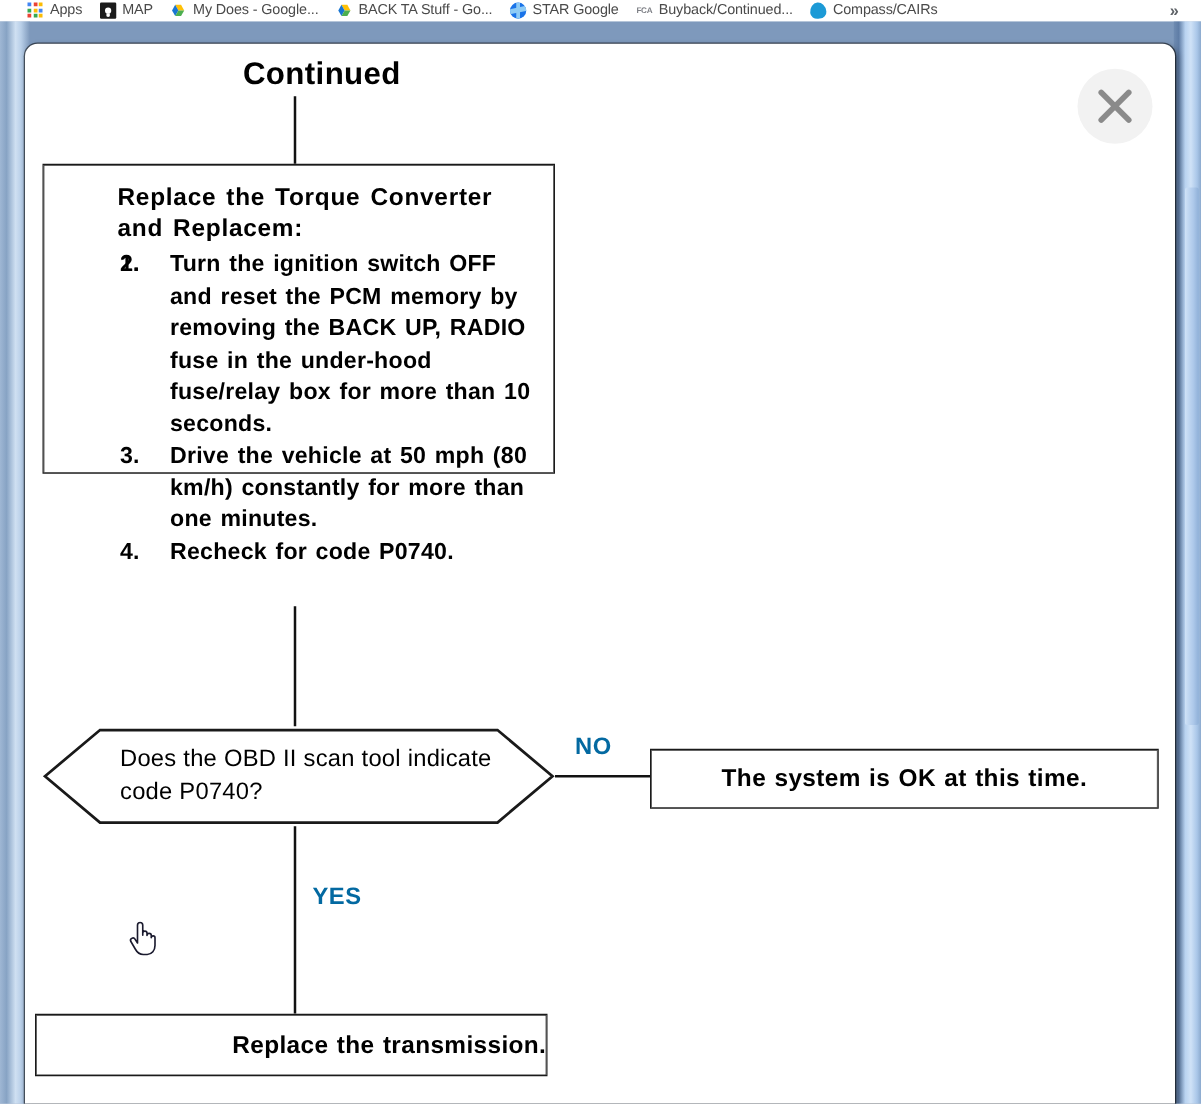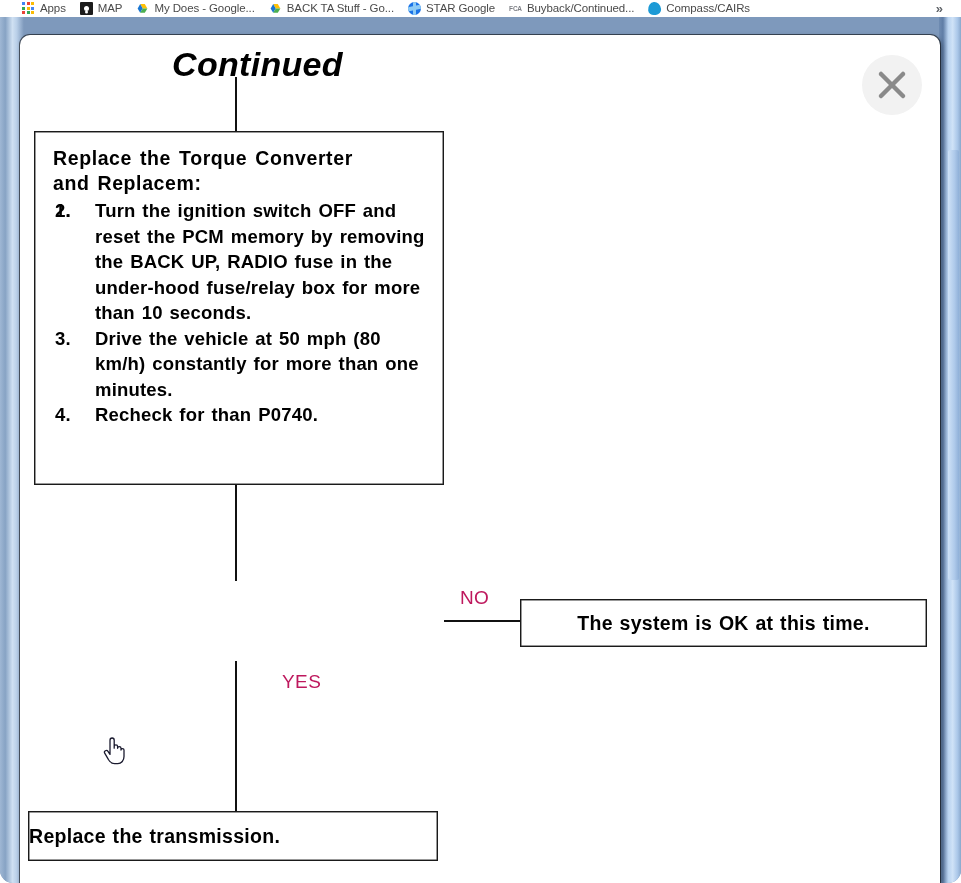--- a/index.html
+++ b/index.html
@@ -10,21 +10,20 @@
     overflow: hidden;
     font-family: "Liberation Sans", sans-serif;
     background: #ffffff;
   }
 
   #app {
     position: relative;
     width: 961px;
     height: 883px;
     overflow: hidden;
-    border-radius: 13px;
   }
 
   
   .bookmarks-bar {
     position: absolute;
     top: 0; left: 0;
     width: 961px;
     height: 17px;
     background: #ffffff;
     display: flex;
@@ -137,43 +136,42 @@
   .close-btn svg { display:block; }
 
   
   .chart { position:absolute; top:0; left:0; width:920px; height:848px; }
 
   .node-title {
     position: absolute;
     left: 100px; top: 10px;
     width: 275px;
     text-align: center;
-    font-size: 34px;
+    font-size: 25px;
     font-weight: 700;
     color: #000;
     letter-spacing: 0.3px;
     font-family: "Liberation Sans", sans-serif;
-    font-style: italic;
   }
 
   .connector {
     position: absolute;
     background: #111;
     width: 2px;
   }
   .connector.h { height: 2px; width: auto; }
 
   .box {
     position: absolute;
     border: 1.6px solid #1a1a1a;
     background: #fff;
     box-shadow: inset 0 0 0 0.5px #333;
   }
 
-  .box-proc { left: 14px; top: 96px; width: 410px; height: 354px; }
+  .box-proc { left: 14px; top: 96px; width: 410px; height: 248px; padding-left: 41px; }
   .box-proc .box-inner { padding: 14px 16px 8px 18px; }
 
   .hdr {
     font-size: 19.5px;
     font-weight: 700;
     line-height: 25px;
     letter-spacing: 0.6px;
     color:#000;
     margin-bottom: 2px;
     word-spacing: 2px;
@@ -212,39 +210,39 @@
     font-weight: 400;
     line-height: 26px;
     color: #000;
     letter-spacing: 0.2px;
   }
 
   .box-ok { left: 500px; top: 564px; width: 407px; height: 48px; }
   .box-ok .box-inner { display:flex; align-items:center; justify-content:center; height:100%; }
 
   .box-trans { left: 8px; top: 776px; width: 410px; height: 50px; }
-  .box-trans .box-inner { display:flex; align-items:center; justify-content:flex-start; height:100%; }
+  .box-trans .box-inner { display:flex; align-items:center; justify-content:flex-end; height:100%; }
 
   .strong-line {
     font-size: 19.5px;
     font-weight: 700;
     color:#000;
     letter-spacing: 0.3px;
     word-spacing: 1px;
   }
 
   .branch-label {
     position: absolute;
     font-size: 19px;
-    font-weight: 400;
-    color: #be185d;
+    font-weight: 700;
+    color: #0369a1;
     letter-spacing: 0.4px;
   }
   .label-no  { left: 440px; top: 552px; }
-  .label-yes { left: 230px; top: 636px; margin-left: 32px; }
+  .label-yes { left: 230px; top: 672px; }
 
   
   .cursor {
     position: absolute;
     left: 103px; top: 737px;
     z-index: 60;
     pointer-events: none;
   }
   .cursor svg { display:block; }
 </style>
@@ -350,28 +348,34 @@
             <li>
               <span class="num">2.</span>
               <span>Turn the ignition switch OFF and reset the PCM memory by removing the BACK UP, RADIO fuse in the under-hood fuse/relay box for more than 10 seconds.</span>
             </li>
             <li>
               <span class="num">3.</span>
               <span>Drive the vehicle at 50 mph (80 km/h) constantly for more than one minutes.</span>
             </li>
             <li>
               <span class="num">4.</span>
-              <span>Recheck for than P0740.</span>
+              <span>Recheck for code P0740.</span>
             </li>
           </ol>
         </div>
       </div>
 
       <div class="connector" style="left:215px; top:450px; height:96px;"></div>
 
+      <div class="hexagon">
+        <svg width="410" height="80" viewBox="0 0 410 80">
+          <polygon points="2,40 46,3 364,3 408,40 364,77 46,77" fill="#ffffff" stroke="#1a1a1a" stroke-width="2.2"></polygon>
+        </svg>
+        <div class="hex-text">Does the OBD II scan tool indicate code P0740?</div>
+      </div>
 
       <div class="connector h" style="left:424px; top:585px; width:76px; height:2px;"></div>
       <div class="branch-label label-no">NO</div>
 
       <div class="box box-ok">
         <div class="box-inner">
           <span class="strong-line">The system is OK at this time.</span>
         </div>
       </div>
 

